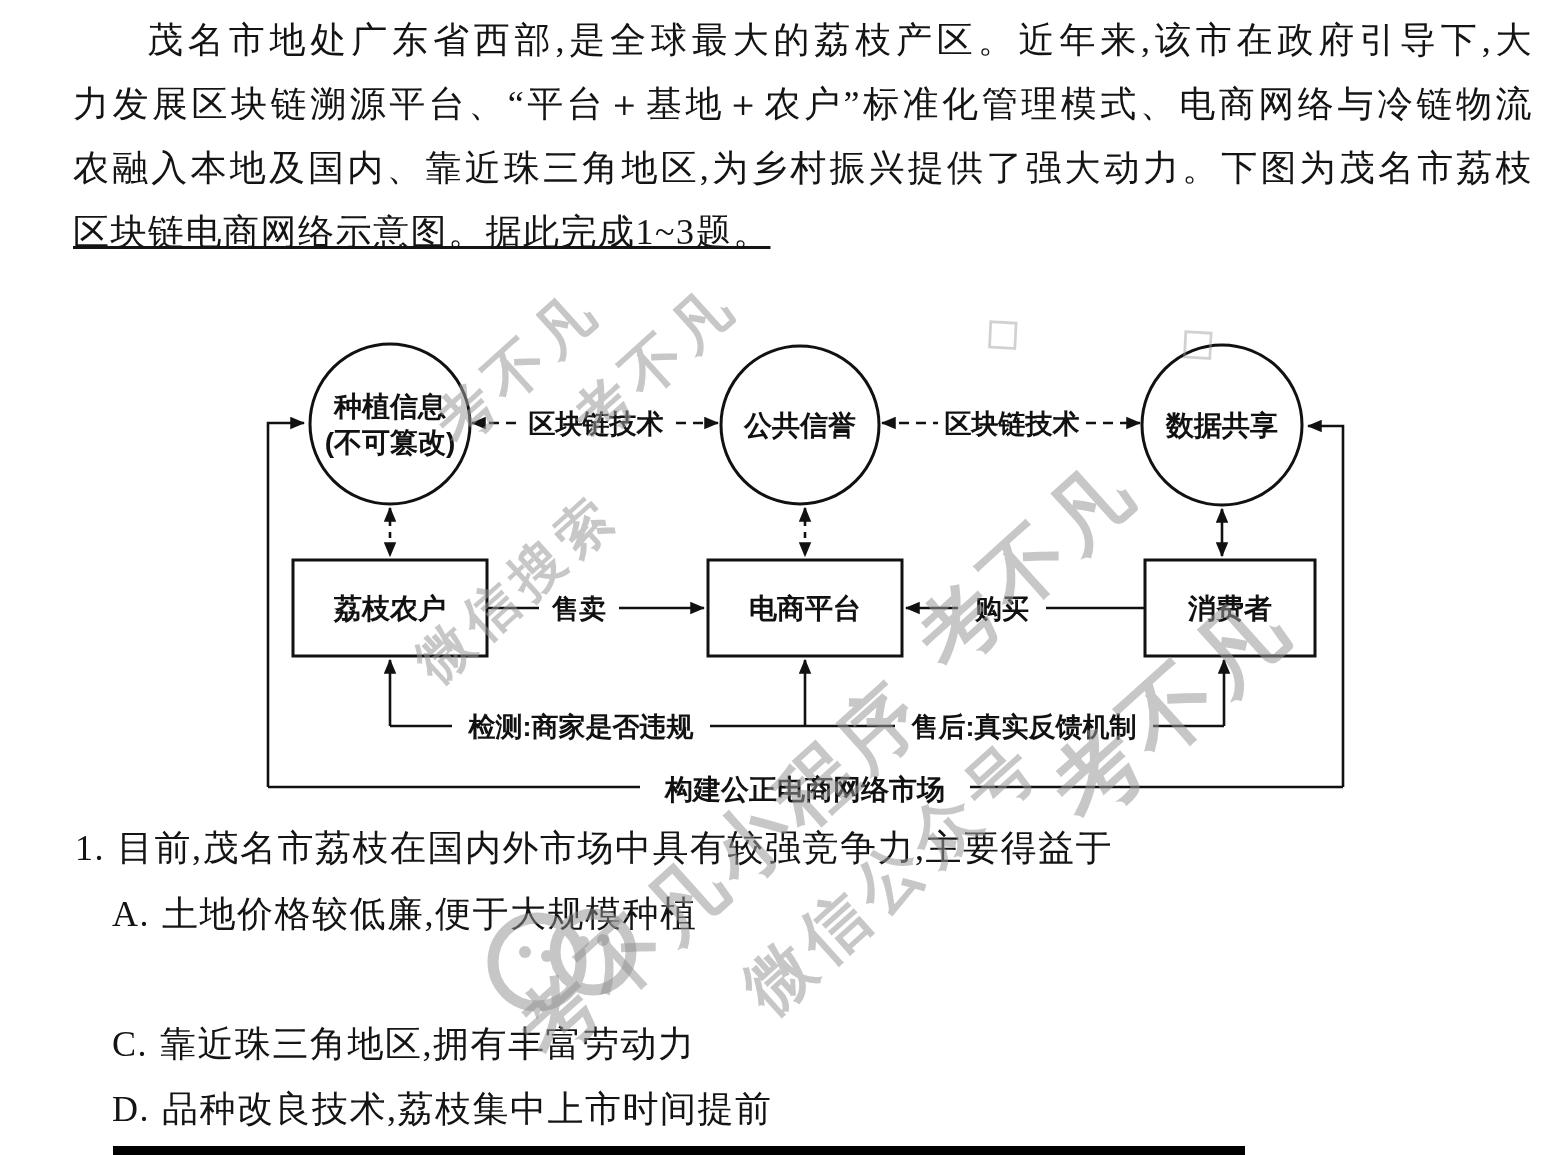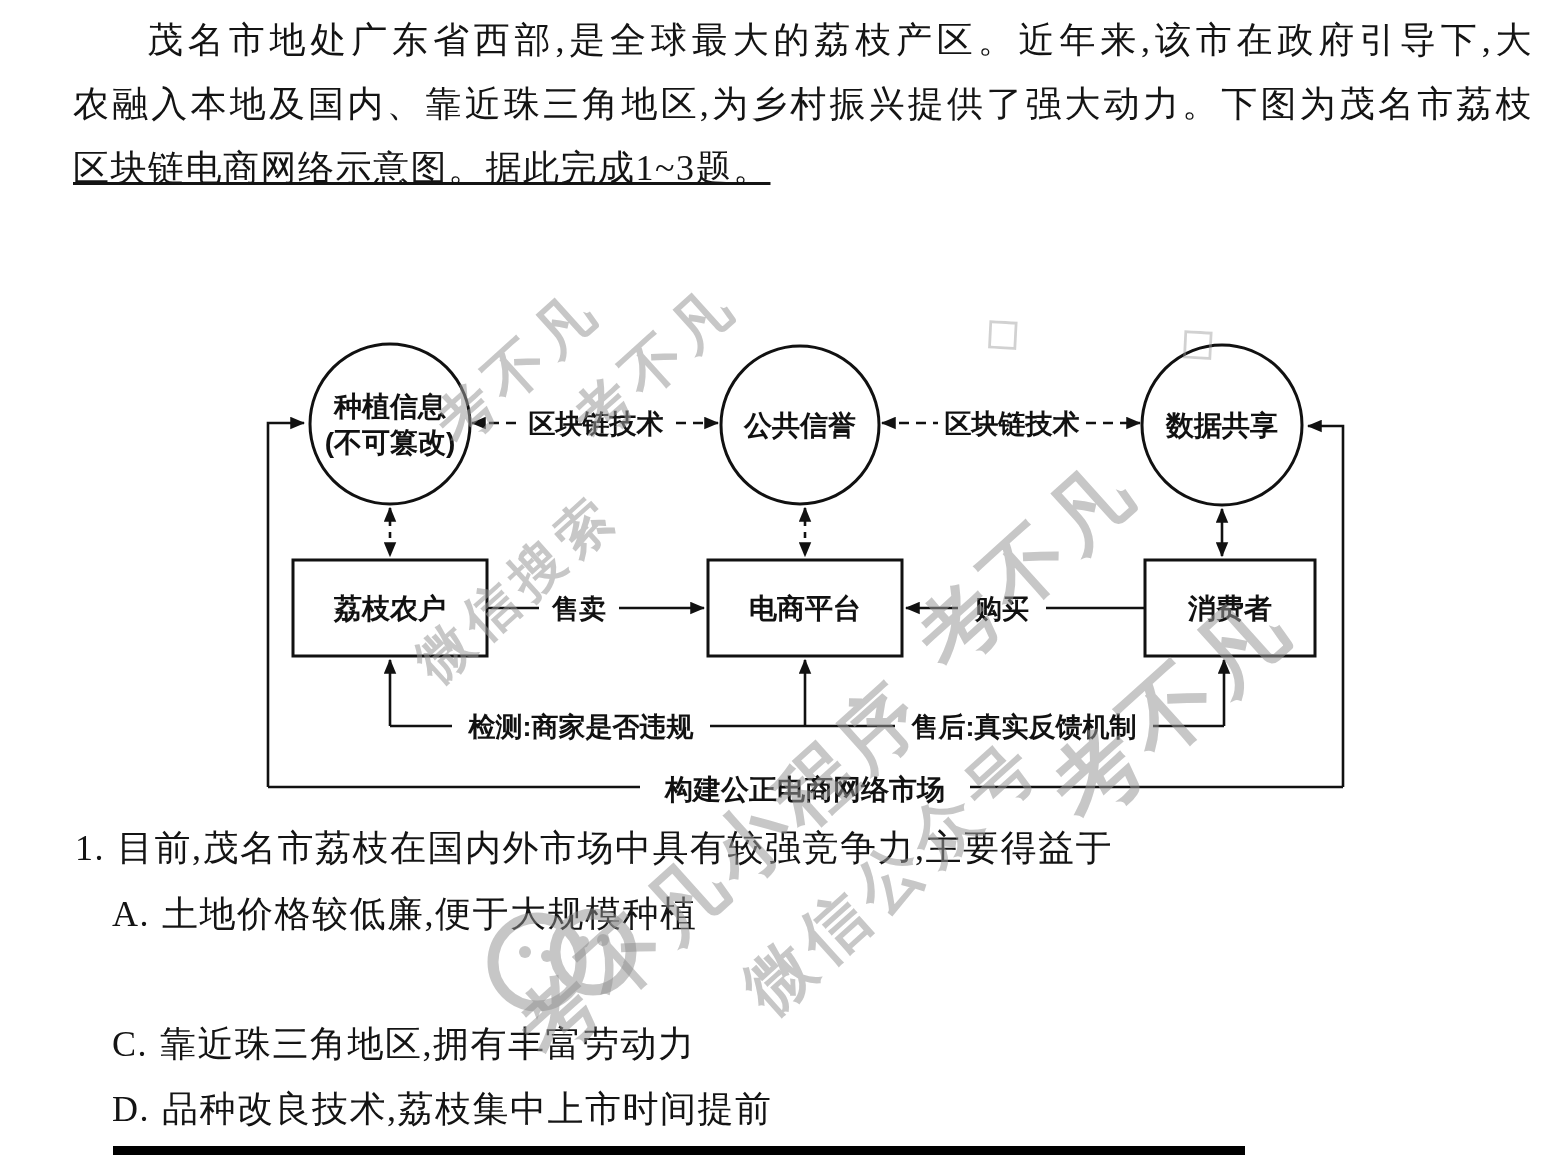--- a/index.html
+++ b/index.html
@@ -29,20 +29,21 @@
   .wm-logo{position:absolute;z-index:6;opacity:.5;pointer-events:none;}
   .bottom-rule{position:absolute;left:113px;top:1146px;width:1132px;height:9px;background:#000;z-index:3;}
 </style>
 </head>
 <body>
 
 <div class="page">
 
   <div class="passage">
     <div class="pline first">茂名市地处广东省西部,是全球最大的荔枝产区。近年来,该市在政府引导下,大</div>
+    <div class="pline">力发展区块链溯源平台、“平台＋基地＋农户”标准化管理模式、电商网络与冷链物流</div>
     <div class="pline">农融入本地及国内、靠近珠三角地区,为乡村振兴提供了强大动力。下图为茂名市荔枝</div>
     <div class="pline last">区块链电商网络示意图。据此完成1~3题。</div>
   </div>
 
   <svg class="diagram" width="1567" height="490" viewBox="0 330 1567 490">
     <defs>
       <marker id="arr" viewBox="0 0 12 10" refX="11" refY="5" markerWidth="15" markerHeight="13" markerUnits="userSpaceOnUse" orient="auto-start-reverse">
         <path d="M0,0 L12,5 L0,10 Z" fill="#111"></path>
       </marker>
     </defs>

